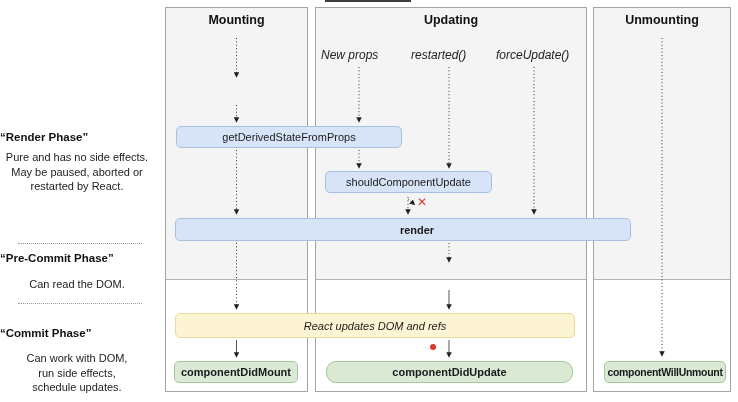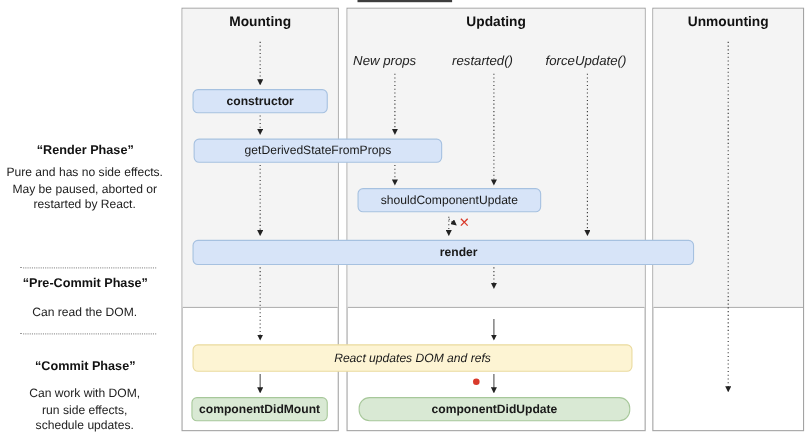--- a/index.html
+++ b/index.html
@@ -29,21 +29,21 @@
   .node.yellow{background:var(--yellow-fill,#fdf4d3);border-color:var(--yellow-border,#eada9e);}
   .node.green{background:var(--green-fill,#d9e9d4);border-color:var(--green-border,#a7c89a);}
   .node.bold{font-weight:bold;}
   .node.italic{font-style:italic;}
   .node.tight{font-size:10.5px;letter-spacing:-0.3px;}
   .trigger{
     position:absolute;width:100px;text-align:left;
     font-style:italic;font-size:12px;color:#222;padding-left:12px;
   }
   .phase-title{
-    position:absolute;left:0;width:155px;text-align:center;
+    position:absolute;left:0;width:155px;text-align:left;
     font-weight:bold;font-size:11.5px;color:#111;
   }
   .phase-desc{
     position:absolute;left:-3px;width:160px;text-align:center;
     font-size:11px;line-height:14.5px;color:#222;white-space:pre-line;
   }
   .dotted-divider{
     position:absolute;left:18px;width:124px;height:0;
     border-top:1.5px dotted #9a9a9a;
   }
@@ -99,27 +99,27 @@
     <line class="dot" x1="408" y1="197" x2="408" y2="213" marker-end="url(#ah)"></line>
     <line class="dot" x1="408" y1="199" x2="414" y2="204" marker-end="url(#ah)"></line>
     <line class="dot" x1="236.5" y1="243" x2="236.5" y2="308" marker-end="url(#ah)"></line>
     <line class="dot" x1="449" y1="243" x2="449" y2="261" marker-end="url(#ah)"></line>
     <line class="sol" x1="449" y1="290" x2="449" y2="308" marker-end="url(#ah)"></line>
     <line class="sol" x1="236.5" y1="340" x2="236.5" y2="356" marker-end="url(#ah)"></line>
     <line class="sol" x1="449" y1="340" x2="449" y2="356" marker-end="url(#ah)"></line>
     <line class="dot" x1="662" y1="38" x2="662" y2="355" marker-end="url(#ah)"></line>
   </svg>
 
-  <div class="node blue bold" style="left:175px;top:81px;width:123px;height:22px;">constructor</div>
   <div class="node blue" style="left:176px;top:126px;width:226px;height:22px;">getDerivedStateFromProps</div>
   <div class="node blue" style="left:325px;top:171px;width:167px;height:22px;">shouldComponentUpdate</div>
   <div class="node blue bold" style="left:175px;top:218px;width:456px;height:23px;padding-left:28px;">render</div>
   <div class="node yellow italic" style="left:175px;top:313px;width:400px;height:25px;">React updates DOM and refs</div>
   <div class="node green bold" style="left:174px;top:361px;width:124px;height:22px;">componentDidMount</div>
   <div class="node green bold" style="left:326px;top:361px;width:247px;height:22px;border-radius:10px;">componentDidUpdate</div>
+  <div class="node green bold tight" style="left:604px;top:361px;width:122px;height:22px;">componentWillUnmount</div>
 
   <div class="stop-x">✕</div>
   <div class="red-dot"></div>
   <div class="top-artifact"></div>
 
   <div class="phase-title" style="top:131px;">“Render Phase”</div>
   <div class="phase-desc" style="top:150px;">Pure and has no side effects.
 May be paused, aborted or
 restarted by React.</div>
   <div class="dotted-divider" style="top:243px;"></div>

